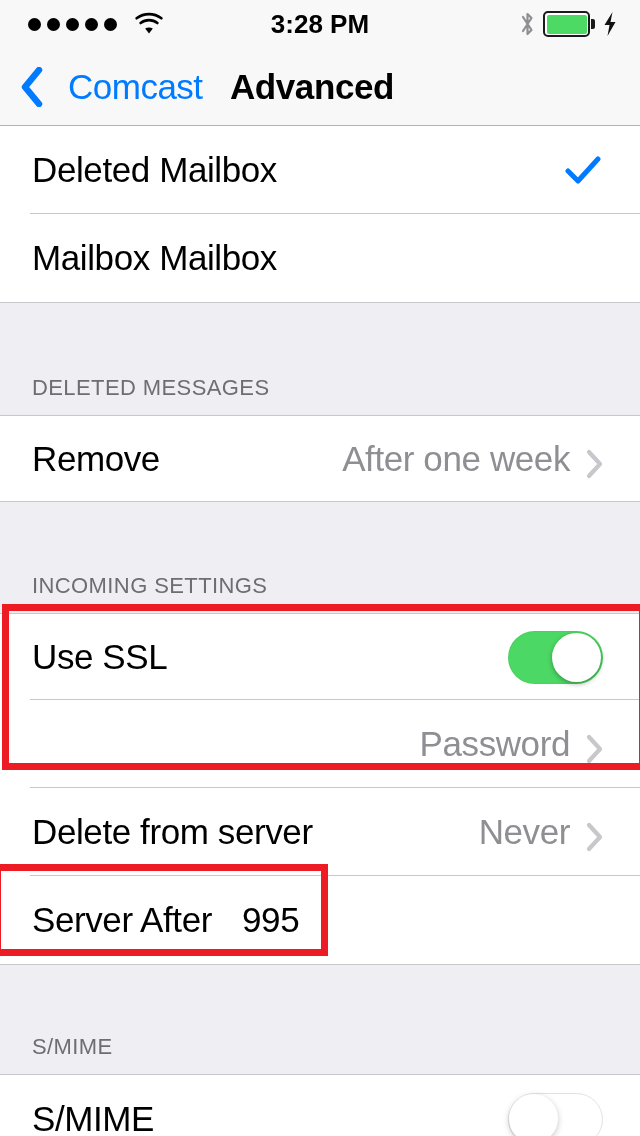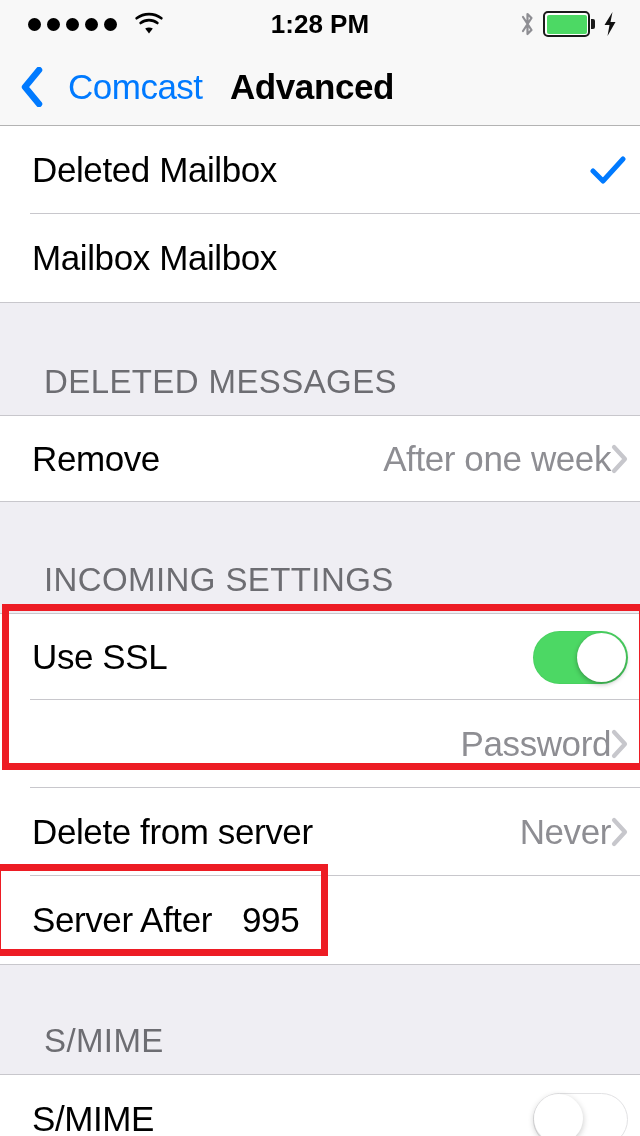--- a/index.html
+++ b/index.html
@@ -62,43 +62,43 @@
   }
 
   
   .table { position:absolute; top:126px; left:0; width:640px; }
   .group { background:#FFFFFF; }
   .group-top { border-top:1px solid #C8C7CC; }
   .group-bottom { border-bottom:1px solid #C8C7CC; }
 
   .row {
     position:relative; height:88px; background:#FFFFFF;
-    display:flex; align-items:center; padding-left:32px; padding-right:12px;
+    display:flex; align-items:center; padding-left:32px; padding-right:37px;
   }
   .row-sep::after {
     content:""; position:absolute; left:30px; right:0; bottom:0;
     height:1px; background:#C8C7CC;
   }
   .row-label { font-size:35px; color:#000; letter-spacing:-0.4px; white-space:nowrap; }
   .row-right {
-    margin-left:auto; display:flex; align-items:center; 
+    margin-left:auto; display:flex; align-items:flex-end; gap:16px;
   }
   .row-value { font-size:35px; color:#8E8E93; letter-spacing:-0.4px; white-space:nowrap; }
   .chev-gray { width:17px; height:30px; display:block; }
   .check-blue { width:36px; height:28px; display:block; margin-right:2px; }
 
   .inline-value { font-size:35px; color:#000000; letter-spacing:-0.4px; margin-left:30px; }
 
   .section-header {
     background:#EFEEF3; height:auto; padding:0;
     position:relative;
   }
   .section-header .sh-text {
-    position:absolute; left:44px; bottom:14px;
-    font-size:33px; color:#6D6D72; letter-spacing:0.4px;
+    position:absolute; left:32px; bottom:14px;
+    font-size:22px; color:#6D6D72; letter-spacing:0.4px;
   }
 
   
   .toggle { position:relative; width:95px; height:53px; border-radius:27px; flex:0 0 auto; }
   .toggle.on { background:#4CD864; box-shadow:inset 0 0 0 1px rgba(0,0,0,0.03); }
   .toggle.off { background:#FFFFFF; border:1.5px solid #E2E2E4; }
   .toggle .knob {
     position:absolute; top:2px; width:49px; height:49px; border-radius:50%;
     background:#FFFFFF; box-shadow:0 2px 5px rgba(0,0,0,0.30), 0 0 1px rgba(0,0,0,0.14);
   }
@@ -127,21 +127,21 @@
       </span>
       <span>
         <svg class="wifi" viewBox="0 0 30 24">
           <path d="M15 21.5 L11.2 16.6 C12.3 15.8 13.6 15.4 15 15.4 C16.4 15.4 17.7 15.8 18.8 16.6 Z" fill="#000"></path>
           <path d="M6.6 11.0 C9.0 9.1 11.9 8.1 15 8.1 C18.1 8.1 21.0 9.1 23.4 11.0" stroke="#000" stroke-width="2.6" fill="none" stroke-linecap="round"></path>
           <path d="M2.6 6.3 C6.2 3.6 10.5 2.1 15 2.1 C19.5 2.1 23.8 3.6 27.4 6.3" stroke="#000" stroke-width="2.6" fill="none" stroke-linecap="round"></path>
         </svg>
       </span>
     </div>
     <div class="sb-center">
-      <span class="sb-time">1:28 PM</span>
+      <span class="sb-time">3:28 PM</span>
     </div>
     <div class="sb-right">
       <span>
         <svg class="bt" viewBox="0 0 17 26">
           <path d="M4 6 L12.5 19 L8.5 23 L8.5 3 L12.5 7 L4 20" stroke="#8E8E93" stroke-width="2.2" fill="none" stroke-linejoin="round" stroke-linecap="round"></path>
         </svg>
       </span>
       <span class="battery">
         <span class="shell"></span>
         <span class="fill"></span>

